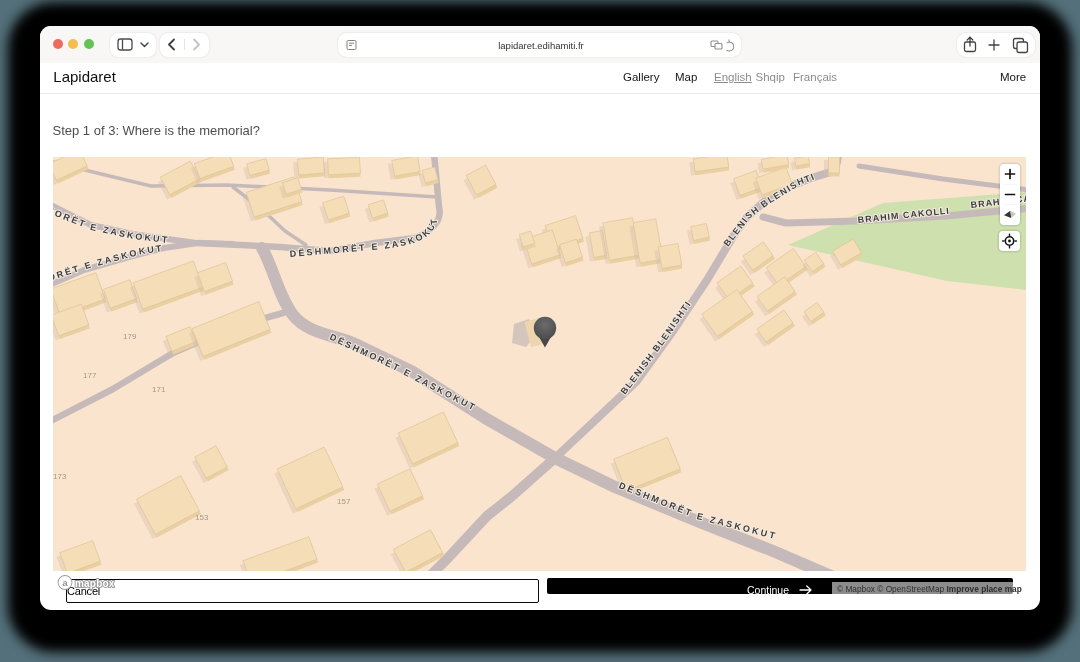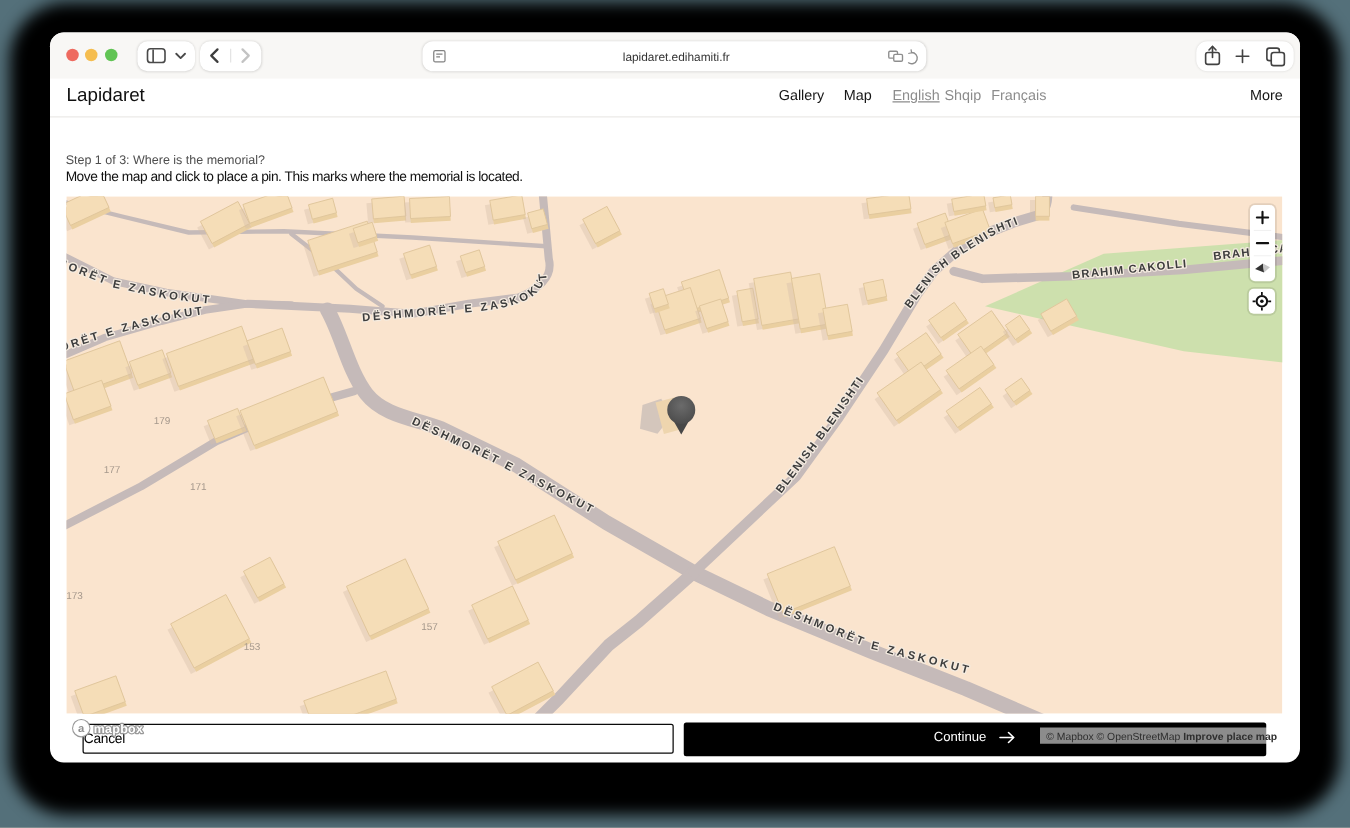--- a/index.html
+++ b/index.html
@@ -9,21 +9,21 @@
 .tl{position:absolute;top:13.4px;width:10px;height:10px;border-radius:50%}
 .pill{position:absolute;top:7px;height:23.5px;background:#fff;border-radius:8px;box-shadow:0 0 2px rgba(0,0,0,0.14)}
 #nav{position:absolute;left:0;top:37px;width:1000px;height:30.5px;border-bottom:1px solid #eceae7;background:#fff}
 #nav .lk{position:absolute;top:8px;font-size:11.5px;color:#161616}
 #nav .gy{color:#8c8c8c}
 .bodytxt{position:absolute;left:13px;color:#111;font-size:11px;letter-spacing:-0.4px}
 #map{position:absolute;left:13.5px;top:130.5px;width:973px;height:414px;overflow:hidden}
 .mctl{position:absolute;background:#fff;border-radius:4px;box-shadow:0 0 0 1.5px rgba(0,0,0,0.09)}
 #btnc{position:absolute;left:26.5px;top:552.5px;width:473px;height:24px;border:1.2px solid #0a0a0a;border-radius:2px;
 background:#fff;font-size:11px;letter-spacing:-0.2px;line-height:22px;color:#000}
-#btnk{position:absolute;left:507.5px;top:552px;width:465.5px;height:27px;background:#000;border-radius:2px;
+#btnk{position:absolute;left:507.5px;top:552px;width:465.5px;height:16px;background:#000;border-radius:2px;
 color:#fff;font-size:10.5px;text-align:center;line-height:24.5px}
 #attr{position:absolute;z-index:6;left:792.5px;top:555.5px;width:181.5px;height:13.5px;background:rgba(255,255,255,0.55);
 font-size:8.3px;color:#2e2e2e;padding:2px 0 0 5px;white-space:nowrap}
 </style></head>
 <body>
 <div id="shadow"></div>
 <div id="win">
  <div id="tbar">
   <span class="tl" style="left:13px;background:#ee6a5f"></span>
   <span class="tl" style="left:28.8px;background:#f5bd4f"></span>
@@ -70,22 +70,21 @@
  </div>
  <div id="nav">
   <span style="position:absolute;left:13.8px;top:5px;font-size:15px;color:#0f0f0f">Lapidaret</span>
   <span class="lk" style="left:583.5px">Gallery</span>
   <span class="lk" style="left:635.5px">Map</span>
   <span class="lk gy" style="left:674.5px;text-decoration:underline">English</span>
   <span class="lk gy" style="left:716px">Shqip</span>
   <span class="lk gy" style="left:753.5px">Français</span>
   <span class="lk" style="left:960.5px">More</span>
  </div>
- <div class="bodytxt" style="top:96.5px;font-size:10px;letter-spacing:0;color:#4e4e4e">Step 1 of 3: Where is the memorial?</div>
- <div class="bodytxt" style="top:109.5px;letter-spacing:-0.38px">Move the map and click to place a pin. This marks where the memorial is located.</div>
+ <div class="bodytxt" style="top:96.5px;font-size:13px;letter-spacing:0;color:#4e4e4e">Step 1 of 3: Where is the memorial?</div>
  <div id="map"><svg width="973" height="414" viewBox="0 0 973 414">
 <defs>
           <radialGradient id="ping" cx="0.5" cy="0.35" r="0.8">
 <stop offset="0" stop-color="#6b6b6b"></stop>
             <stop offset="1" stop-color="#454545"></stop>
           </radialGradient>
         </defs>
 <rect width="973" height="414" fill="#fae4ce"></rect>
 <polygon points="735,88 830,46 974,35 974,133 894,124" fill="#cde0ad"></polygon>
 <path d="M-4,4 L44,16 L98,29 L174,28 L277,33 L384,40" stroke="#c5bab9" stroke-width="3.5" fill="none" stroke-linecap="round" stroke-linejoin="round"></path>

